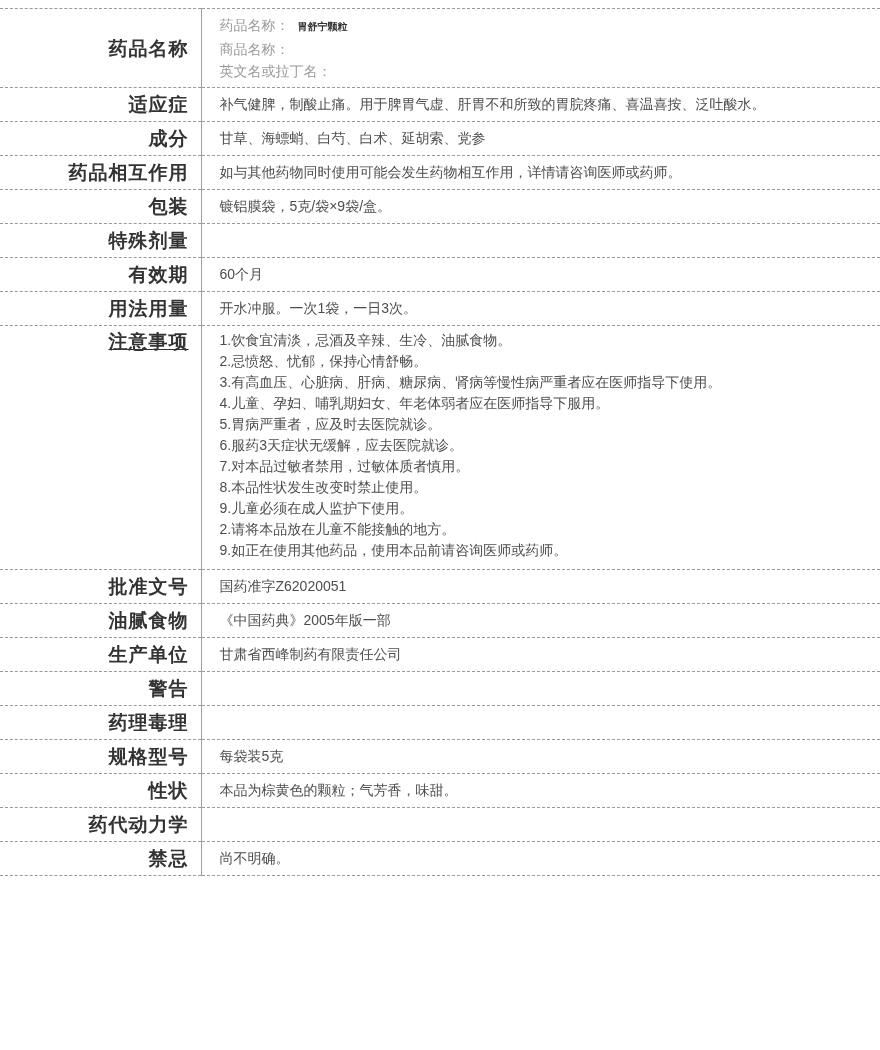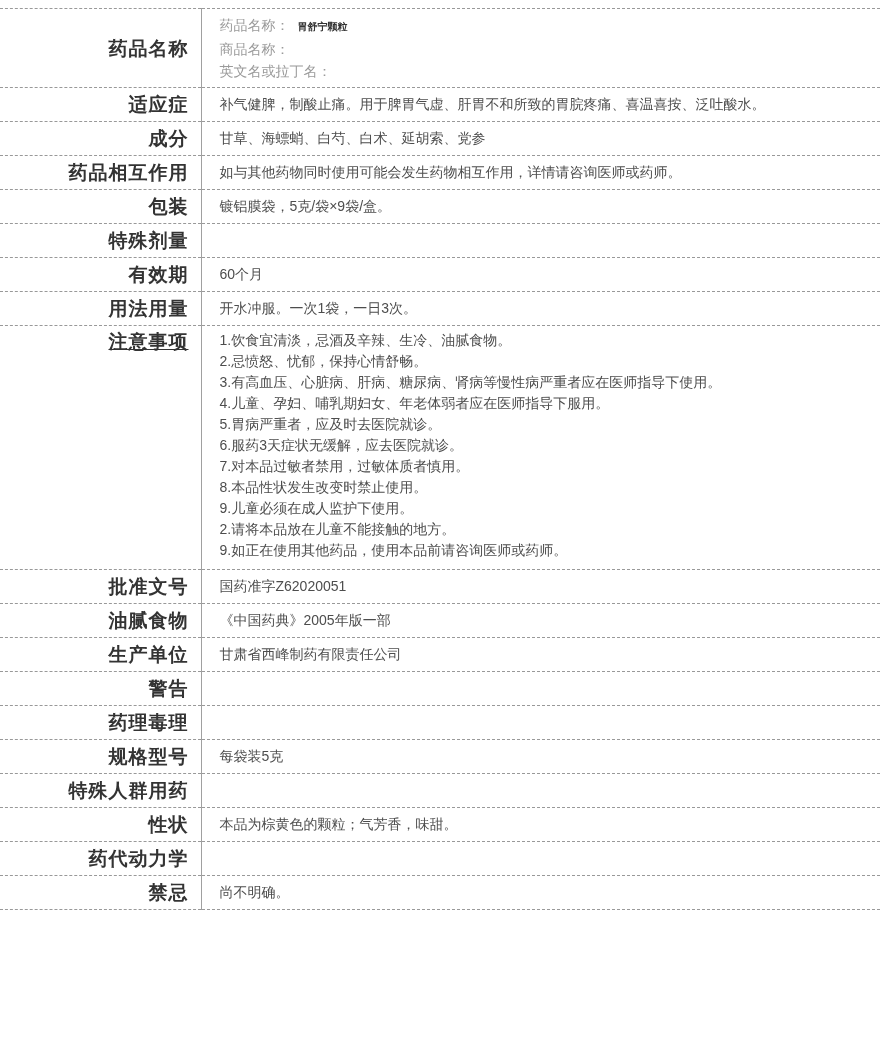--- a/index.html
+++ b/index.html
@@ -146,24 +146,20 @@
       </tr>
       <tr>
         <td class="label-cell">药理毒理</td>
         <td class="content-cell"><span></span></td>
       </tr>
       <tr>
         <td class="label-cell">规格型号</td>
         <td class="content-cell"><span>每袋装5克</span></td>
       </tr>
       <tr>
-        <td class="label-cell">特殊人群用药</td>
-        <td class="content-cell"><span></span></td>
-      </tr>
-      <tr>
         <td class="label-cell">性状</td>
         <td class="content-cell"><span>本品为棕黄色的颗粒；气芳香，味甜。</span></td>
       </tr>
       <tr>
         <td class="label-cell">药代动力学</td>
         <td class="content-cell"><span></span></td>
       </tr>
       <tr>
         <td class="label-cell">禁忌</td>
         <td class="content-cell"><span>尚不明确。</span></td>

